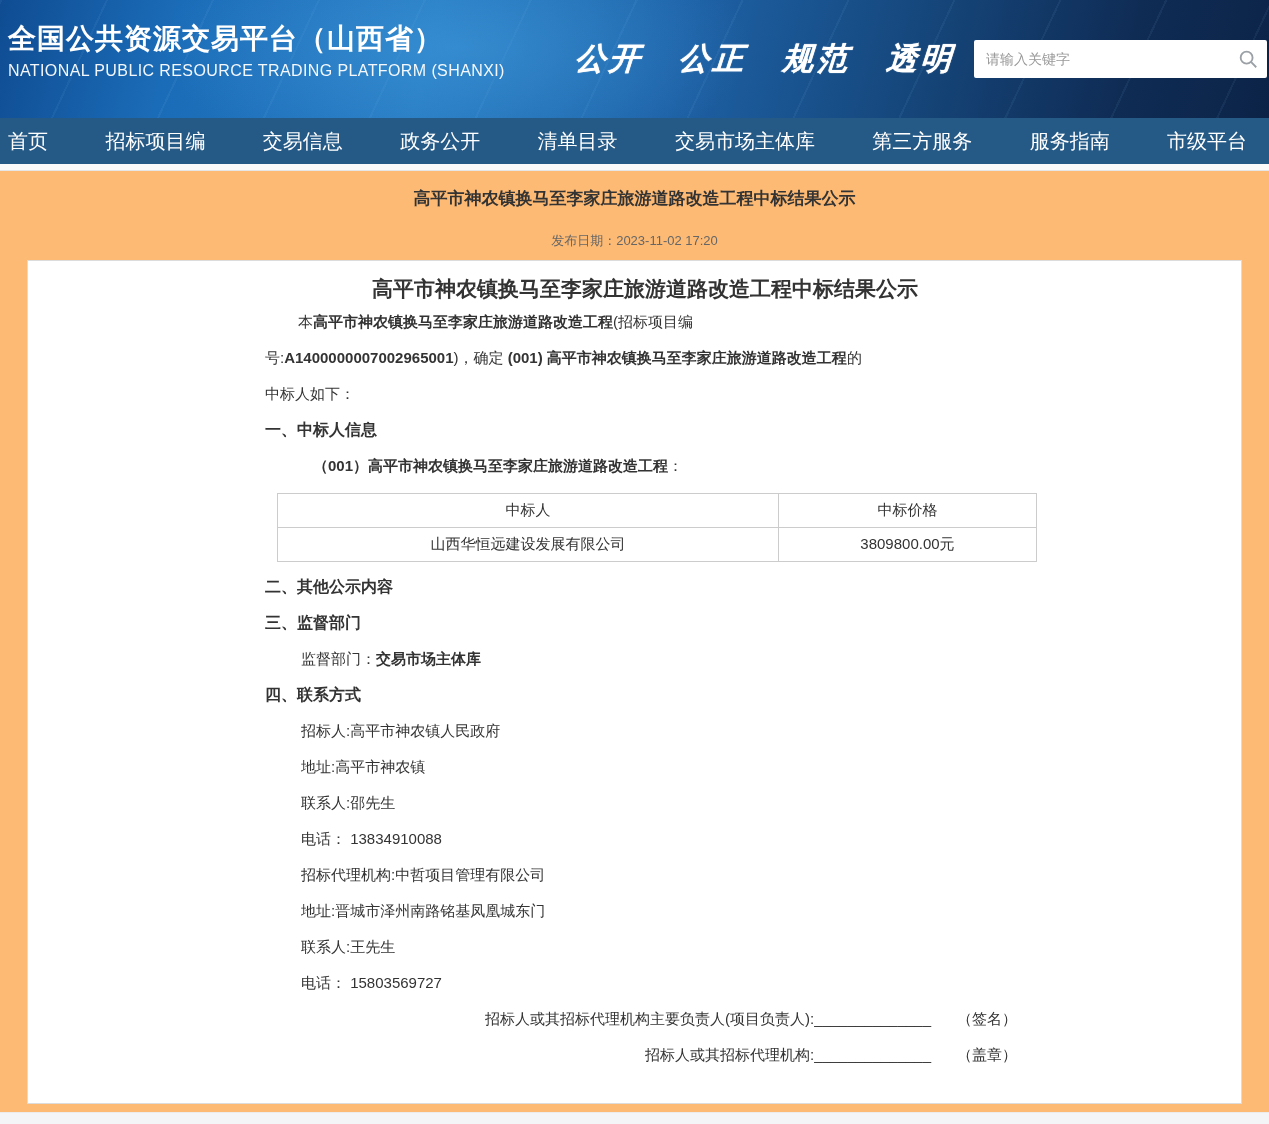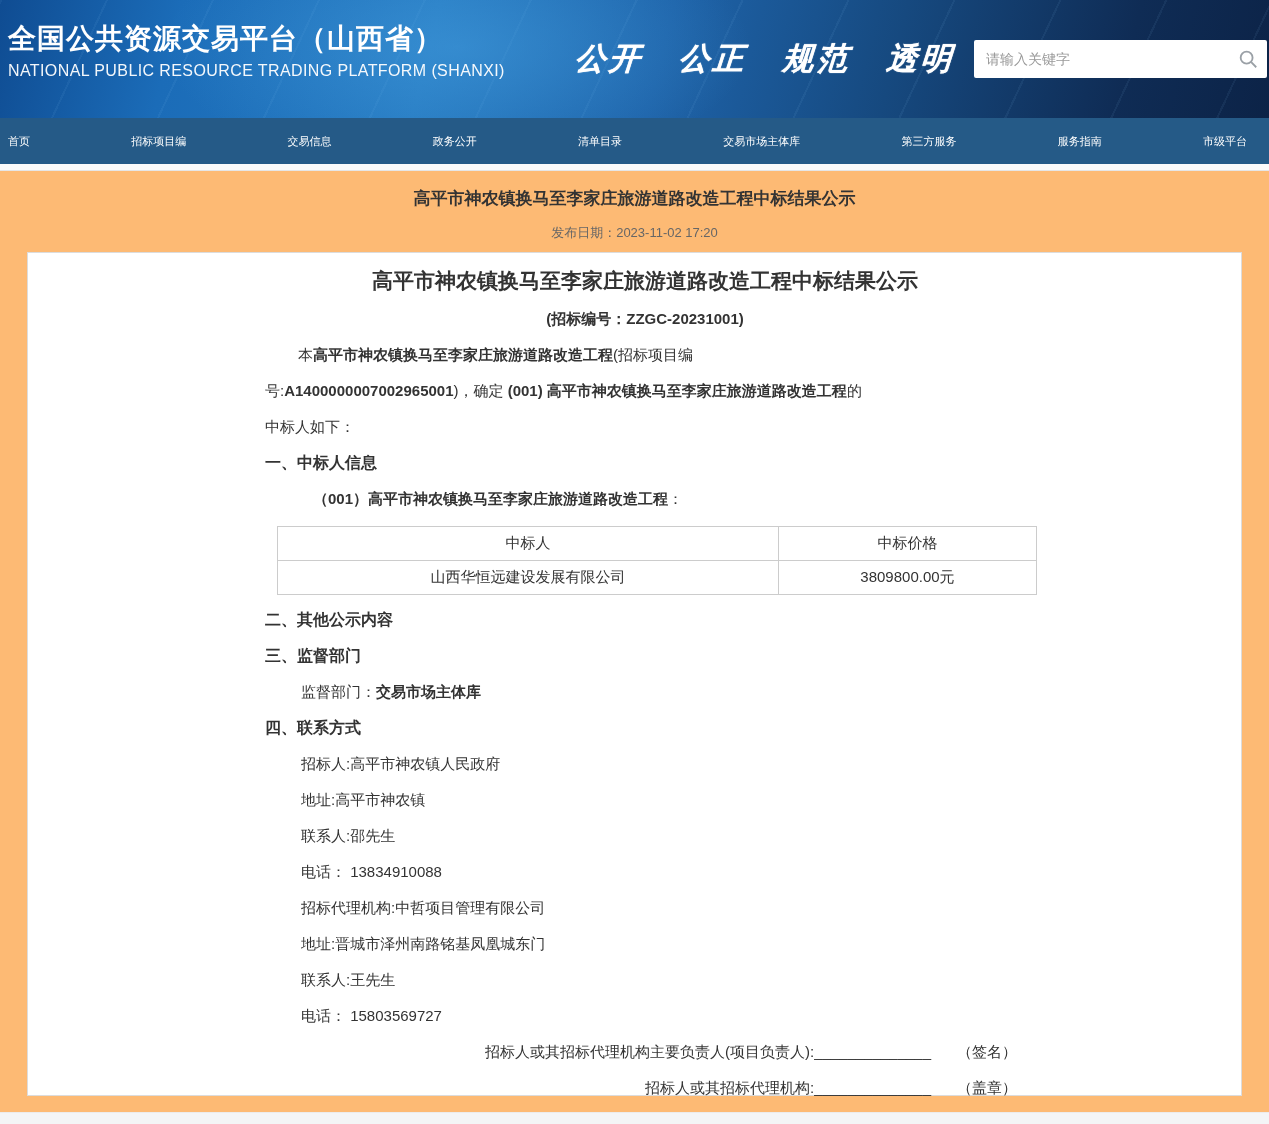--- a/index.html
+++ b/index.html
@@ -38,26 +38,26 @@
     font-family:"Liberation Sans","DejaVu Sans",sans-serif;
   }
   .search-input::placeholder { color:#999; }
   .search-icon { position:absolute; right:8px; top:8px; width:22px; height:22px; cursor:pointer; }
 
   
   .nav {
     height:46px; background:#255a87; display:flex; align-items:center;
     justify-content:space-between; padding:0 22px 0 8px;
   }
-  .nav-item { color:#fff; font-size:11px; cursor:pointer; white-space:nowrap; }
+  .nav-item { color:#fff; font-size:20px; cursor:pointer; white-space:nowrap; }
   .nav-sub { height:7px; background:#fafafa; border-bottom:1px solid #e6e6e6; }
 
   
   .page-title { text-align:center; font-size:17px; font-weight:bold; color:#333; margin-top:17px; line-height:22px; }
-  .page-date  { text-align:center; font-size:13px; color:#666; margin-top:15px; line-height:16px; }
+  .page-date  { text-align:center; font-size:13px; color:#666; margin-top:23px; line-height:16px; }
 
   
   .box {
     margin:11px 27px 0 27px; border:1px solid #dcdcdc; background:#fff;
     height:844px;
   }
   .box-content { width:760px; margin-left:237px; font-size:15px; color:#333; }
   .doc-title { padding-top:13px; font-size:21px; font-weight:bold; text-align:center; line-height:30px; }
   .doc-subtitle { text-align:center; font-weight:bold; font-size:15px; line-height:36px; margin-top:5px; }
   .ln { line-height:36px; font-size:15px; }
@@ -120,21 +120,20 @@
   </div>
   <div class="nav-sub"></div>
 
   <div class="page-title">高平市神农镇换马至李家庄旅游道路改造工程中标结果公示</div>
   <div class="page-date">发布日期：2023-11-02 17:20</div>
 
   <div class="box">
     <div class="box-content">
 
       <div class="doc-title">高平市神农镇换马至李家庄旅游道路改造工程中标结果公示</div>
-      <div class="doc-subtitle">(招标编号：ZZGC-20231001)</div>
 
       <div class="ln indent1"><span>本</span><span class="b">高平市神农镇换马至李家庄旅游道路改造工程</span><span>(招标项目编</span></div>
       <div class="ln"><span>号:</span><span class="b">A1400000007002965001</span><span>)，确定 </span><span class="b">(001) 高平市神农镇换马至李家庄旅游道路改造工程</span><span>的</span></div>
       <div class="ln">中标人如下：</div>
 
       <div class="ln sec">一、中标人信息</div>
       <div class="ln pad48"><span class="b">（001）高平市神农镇换马至李家庄旅游道路改造工程</span><span>：</span></div>
 
       <table class="award">
         <tbody>

